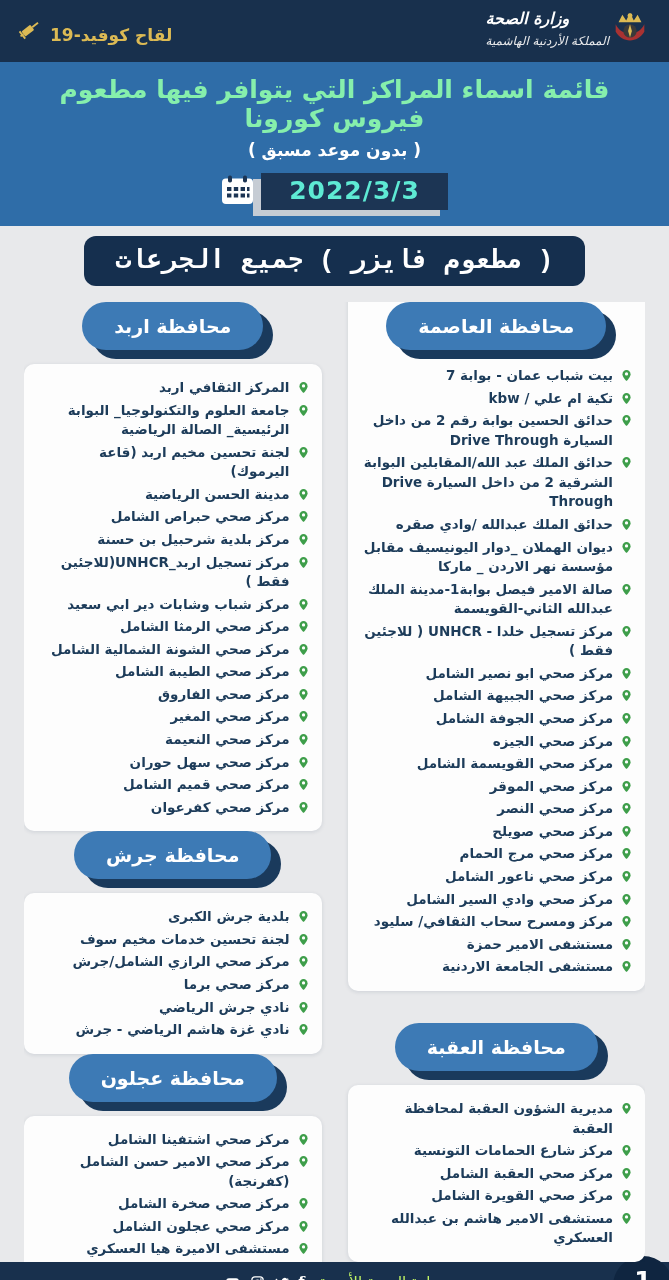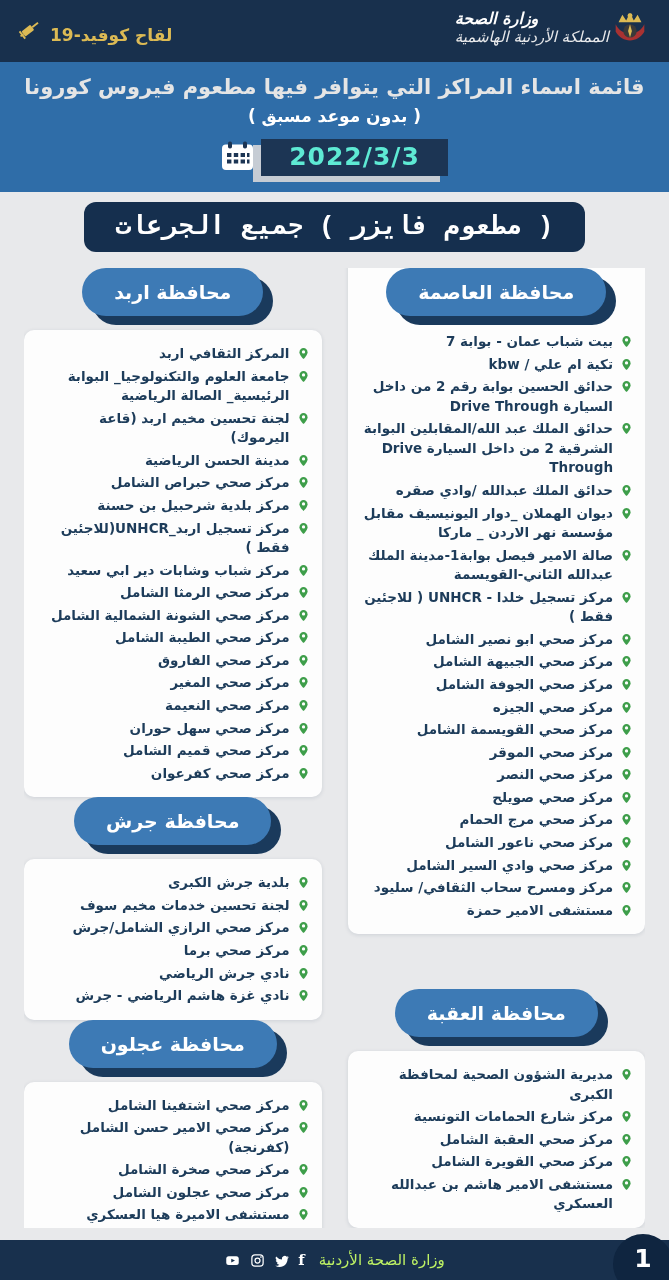--- a/index.html
+++ b/index.html
@@ -6,27 +6,27 @@
   body { background:#9aa0a6; font-family:"DejaVu Sans", sans-serif; }
   .page { width:669px; height:1280px; margin:0 auto; background:#e8e9eb; position:relative;
           overflow:hidden; display:flex; flex-direction:column; }
 
   
   .topbar { height:62px; background:#18304d; display:flex; align-items:center;
             justify-content:space-between; padding:0 18px; flex:0 0 auto; }
   .ministry { display:flex; align-items:flex-start; gap:0;font-style:italic; }
   .ministry-text { text-align:left; color:#fff; }
   .ministry-name { font-size:16px; font-weight:bold; }
-  .ministry-sub { font-size:15px; color:#e8e9eb; margin-top:0; }
+  .ministry-sub { font-size:12px; color:#e8e9eb; margin-top:6px; }
   .vaccine-tag { display:flex; align-items:flex-end; gap:8px; color:#dcba54;
                  font-size:17px; font-weight:bold; }
 
   
   .title-area { background:#2f6da8; text-align:center; padding:13px 14px 16px; flex:0 0 auto; }
-  .title-heading { color:#e5e5e5; font-size:21px; font-weight:bold; }
+  .title-heading { color:#86efac; font-size:25px; font-weight:bold; }
   .title-sub { color:#fff; font-size:17px; font-weight:bold; margin-top:7px; }
   .date-row { direction:ltr; display:flex; justify-content:center; align-items:center;
               gap:7px; margin-top:13px; }
   .date-box { background:#1c3554; color:#5eead4; font-size:25px; font-weight:bold;
               padding:3px 28px 5px; box-shadow:-8px 6px 0 #c6ccd4; letter-spacing:1px; }
 
   
   .body { flex:1 1 auto; padding:8px 24px 0; }
   .banner { background:#152f4e; color:#fff; font-size:26px; font-weight:bold;
             text-align:center; width:max-content; max-width:100%; margin:2px auto 16px;
@@ -275,38 +275,45 @@
                     </svg></span>
                   <span class="txt">مركز ومسرح سحاب الثقافي/ سليود</span>
                 </div>
                 <div class="row">
                   <span class="pin"><svg viewBox="0 0 24 24" width="13" height="13">
                       <path fill="#3e9e4a" d="M12 2C7.9 2 4.5 5.4 4.5 9.5c0 5.6 7.5 12.5 7.5 12.5s7.5-6.9 7.5-12.5C19.5 5.4 16.1 2 12 2z"></path>
                       <circle cx="12" cy="9.2" r="3" fill="#fff"></circle>
                     </svg></span>
                   <span class="txt">مستشفى الامير حمزة</span>
                 </div>
+                <div class="row">
+                  <span class="pin"><svg viewBox="0 0 24 24" width="13" height="13">
+                      <path fill="#3e9e4a" d="M12 2C7.9 2 4.5 5.4 4.5 9.5c0 5.6 7.5 12.5 7.5 12.5s7.5-6.9 7.5-12.5C19.5 5.4 16.1 2 12 2z"></path>
+                      <circle cx="12" cy="9.2" r="3" fill="#fff"></circle>
+                    </svg></span>
+                  <span class="txt">مستشفى الجامعة الاردنية</span>
+                </div>
               </div>
             </div>
         </section>
 
         <section class="gov">
           <div class="pillwrap">
             <div class="pill">
               <span class="pill-label">محافظة العقبة</span>
             </div>
           </div>
           <div class="card">
               <div class="list">
                 <div class="row">
                   <span class="pin"><svg viewBox="0 0 24 24" width="13" height="13">
                       <path fill="#3e9e4a" d="M12 2C7.9 2 4.5 5.4 4.5 9.5c0 5.6 7.5 12.5 7.5 12.5s7.5-6.9 7.5-12.5C19.5 5.4 16.1 2 12 2z"></path>
                       <circle cx="12" cy="9.2" r="3" fill="#fff"></circle>
                     </svg></span>
-                  <span class="txt">مديرية الشؤون الصحية لمحافظة الكبرى</span>
+                  <span class="txt">مديرية الشؤون العقبة لمحافظة العقبة</span>
                 </div>
                 <div class="row">
                   <span class="pin"><svg viewBox="0 0 24 24" width="13" height="13">
                       <path fill="#3e9e4a" d="M12 2C7.9 2 4.5 5.4 4.5 9.5c0 5.6 7.5 12.5 7.5 12.5s7.5-6.9 7.5-12.5C19.5 5.4 16.1 2 12 2z"></path>
                       <circle cx="12" cy="9.2" r="3" fill="#fff"></circle>
                     </svg></span>
                   <span class="txt">مركز شارع الحمامات التونسية</span>
                 </div>
                 <div class="row">
                   <span class="pin"><svg viewBox="0 0 24 24" width="13" height="13">

